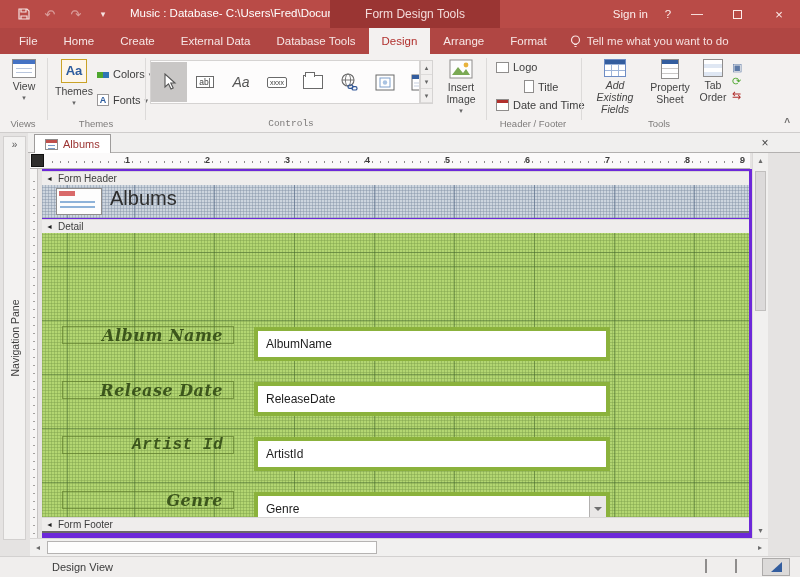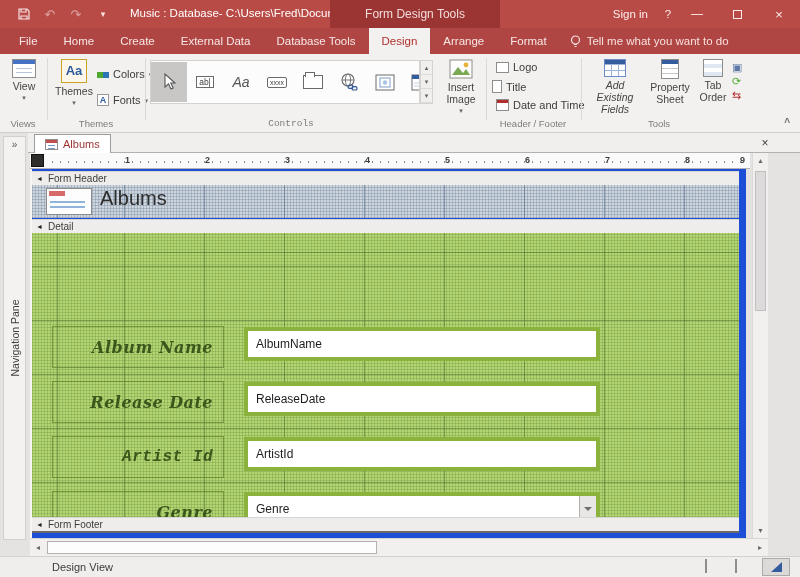--- a/index.html
+++ b/index.html
@@ -80,21 +80,21 @@
   .vruler-ticks { position:absolute; top:6px; bottom:6px; left:3px; width:2px; background:repeating-linear-gradient(0deg, #a3a19f 0 1px, transparent 1px 8px); }
 
   .vscroll { position:absolute; left:752px; top:153px; width:16px; height:385px; background:#f1f0ef; border-left:1px solid #dcdad9; }
   .vscroll .arr { position:absolute; left:0; width:100%; height:15px; text-align:center; font-size:8px; color:#6a6a6a; line-height:15px; }
   .vscroll .thumb { position:absolute; left:2px; top:18px; width:11px; height:140px; background:#dcdada; border:1px solid #c1bfbe; }
   .hscroll { position:absolute; left:30px; top:538px; width:738px; height:18px; background:#f1f0ef; border-top:1px solid #d8d6d5; }
   .hscroll .arr { position:absolute; top:0; width:16px; height:17px; text-align:center; line-height:17px; font-size:8px; color:#6a6a6a; }
   .hscroll .thumb { position:absolute; left:17px; top:2px; width:330px; height:13px; background:#fdfdfd; border:1px solid #b5b3b2; }
 
   
-  .canvas { position:absolute; left:32px; top:169px; width:714px; height:371px; background:#1d4ed8; overflow:hidden;padding-left:35px; }
+  .canvas { position:absolute; left:42px; top:169px; width:714px; height:371px; background:#6d28d9; overflow:hidden;padding-left:35px; }
   .secbar { position:absolute; left:0; width:707px; height:14px; background:#efedec; font-size:10px; color:#3c3c3c; display:flex; align-items:center; gap:5px; padding-left:4px; border-top:1px solid #d8d6d5; }
   .sec-mark { font-size:7px; color:#1c1c1c; }
   .hdr-band { position:absolute; left:0; top:16px; width:707px; height:33px;
     background-color:#cdd5de;
     background-image:
       repeating-linear-gradient(90deg, rgba(80,100,130,.55) 0 1px, transparent 1px 80px),
       repeating-linear-gradient(0deg, rgba(130,145,165,.45) 0 1px, transparent 1px 3px),
       repeating-linear-gradient(90deg, rgba(130,145,165,.45) 0 1px, transparent 1px 3px);
     background-position:92px 0, 0 0, 0 0; }
   .hdr-imgctl { position:absolute; left:14px; top:3px; width:46px; height:27px; background:#fdfdfd; border:1px solid #8f8d8c; }
@@ -108,21 +108,21 @@
       repeating-linear-gradient(0deg, rgba(70,105,45,.5) 0 1px, transparent 1px 54px),
       repeating-linear-gradient(0deg, rgba(125,160,75,.45) 0 1px, transparent 1px 3px),
       repeating-linear-gradient(90deg, rgba(125,160,75,.45) 0 1px, transparent 1px 3px);
     background-position:92px 0, 0 20px, 0 0, 0 0; }
   .footerbar { top:348px; }
   .footer-line { position:absolute; left:0; top:362px; width:707px; height:2px; background:#6b6968; }
 
   .fld-label { position:absolute; left:20px; width:172px; border:1px solid rgba(90,120,40,.65); display:flex; align-items:center; justify-content:flex-end; padding-right:10px;
     font-family:"DejaVu Serif", serif; font-weight:bold; font-style:italic; font-size:16px; letter-spacing:.5px; color:#3c561c; }
   .fld-box { position:absolute; left:212px; width:356px; background:#fff; border:4px solid #8bb23c; display:flex; align-items:center; padding-left:8px; font-size:12px; color:#1d1d1d; }
-  .lh { height:42px; } .bh { height:34px; }
+  .lh { height:18px; } .bh { height:34px; }
   .f0l { top:93px; }  .f0b { top:94px; }
   .f1l { top:148px; } .f1b { top:149px; }
   .f2l { top:203px;font-family:Liberation Mono, monospace; } .f2b { top:204px; }
   .f3l { top:258px; } .f3b { top:259px; }
   .combo-btn { position:absolute; right:0; top:0; bottom:0; width:17px; background:#e9e7e6; border-left:1px solid #b2b0af; display:flex; align-items:center; justify-content:center; }
   .combo-arr { width:0; height:0; border-left:4px solid transparent; border-right:4px solid transparent; border-top:4px solid #6f6f6f; }
 
   
   .statusbar { position:absolute; left:0; top:556px; width:800px; height:21px; background:#f0eeed; border-top:1px solid #d3d1d0; font-size:11px; color:#3b3b3b; }
   .status-text { position:absolute; left:8px; top:4px;padding-left:44px; }
@@ -265,21 +265,21 @@
         </svg>
       <span>Insert Image</span>
       <span class="caret">▾</span>
     </div>
     <div class="rdiv" style="left:486px;"></div>
 
     <div class="smallrow" style="left:496px;top:7px;">
       <span class="hf-ico"></span>
       <span>Logo</span>
     </div>
-    <div class="smallrow" style="left:492px;top:26px;">
+    <div class="smallrow" style="left:524px;top:26px;">
       <span class="page-ico"></span>
       <span>Title</span>
     </div>
     <div class="smallrow" style="left:496px;top:45px;">
       <span class="cal-ico"></span>
       <span>Date and Time</span>
     </div>
     <span class="grp-label" style="left:487px;width:92px;">Header / Footer</span>
     <div class="rdiv" style="left:581px;"></div>
 

